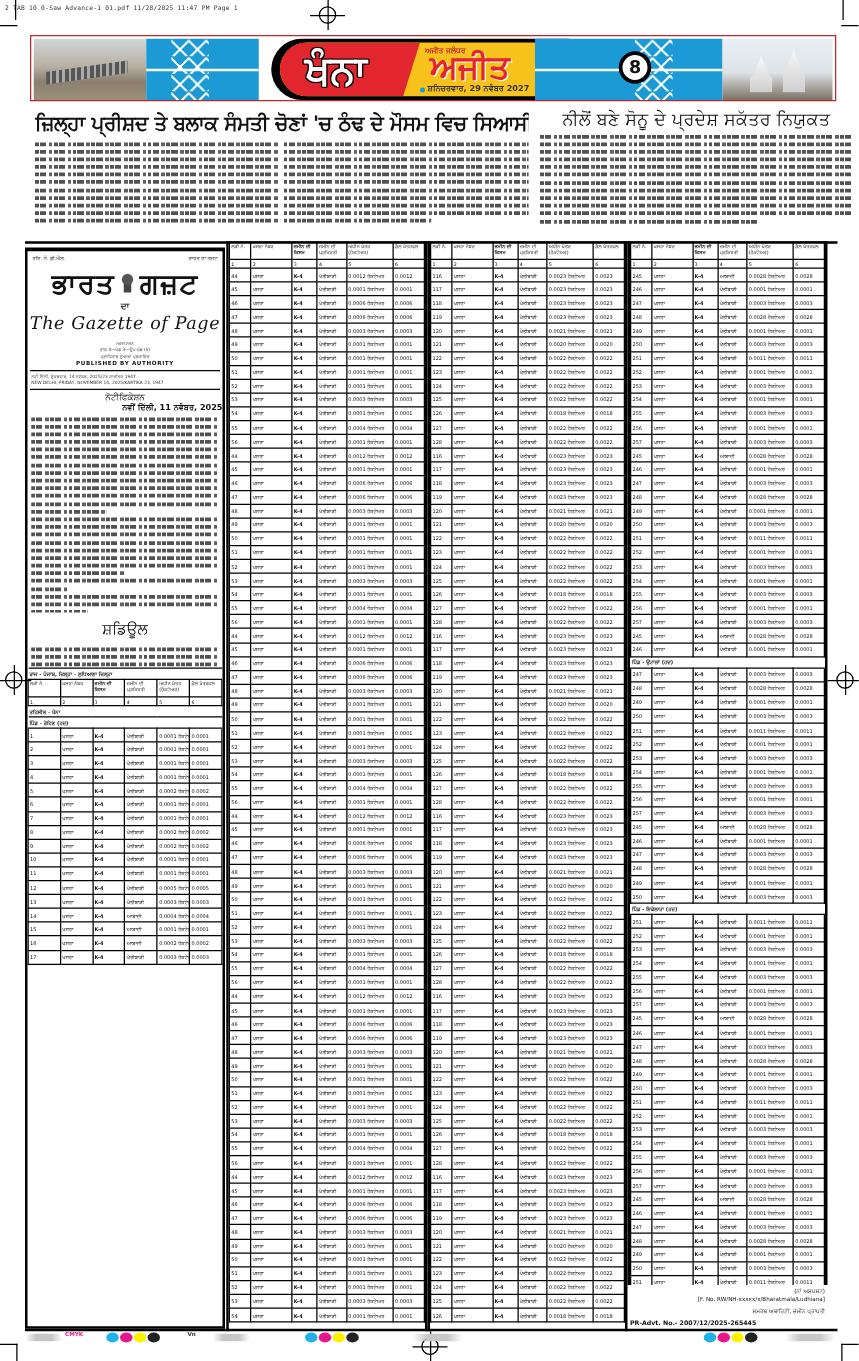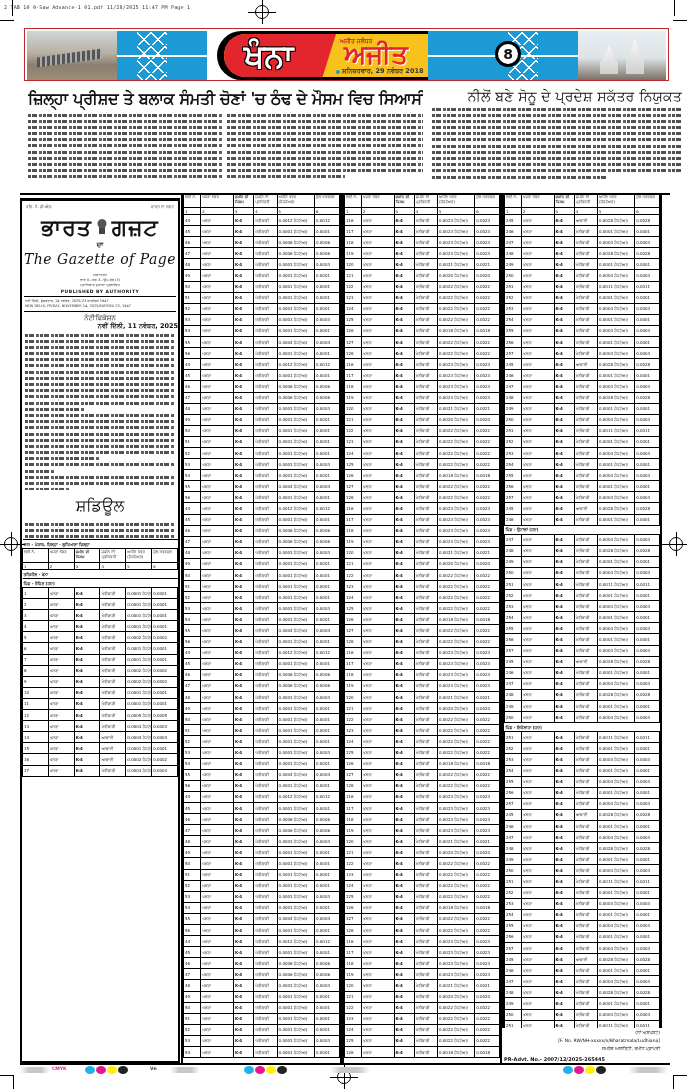--- a/index.html
+++ b/index.html
@@ -31,40 +31,40 @@
   .pill-red { position:absolute; left:0; top:0; bottom:0; width:112px; background:#e3262d; clip-path: polygon(0 0,100% 0,88% 100%,0 100%); }
   .pill-khanna { position:absolute; left:20px; top:2px; font-size:32px; font-weight:bold; color:#fff; font-family:"DejaVu Serif", serif; text-shadow: 1px 1px 0 #000, -1px -1px 0 #000, 1px -1px 0 #000, -1px 1px 0 #000; line-height:40px; }
   .pill-small { position:absolute; left:116px; top:3px; font-size:6px; color:#c0272d; font-weight:bold; }
   .pill-ajit { position:absolute; left:120px; top:4px; font-size:26px; font-weight:bold; color:#e3262d; line-height:32px; text-shadow: 1px 1px 0 #fff; }
   .pill-date { position:absolute; left:118px; bottom:2px; font-size:6.5px; color:#333; font-weight:bold; }
   .pill-dot { position:absolute; left:112px; bottom:3px; width:4px; height:4px; border-radius:50%; background:#1b9ad6; }
   .page-num { position:absolute; left:470px; top:12px; width:26px; height:26px; border-radius:50%; background:#fff; border:3px solid #000; text-align:center; font-weight:bold; font-size:14px; line-height:20px; }
 
   
   .headline-main { position:absolute; left:28px; top:88px; width:395px; font-size:16px; font-weight:bold; letter-spacing:-0.3px; line-height:22px; white-space:nowrap; overflow:hidden; font-family:"DejaVu Sans", sans-serif; }
-  .headline-right { position:absolute; left:432px; top:86px; width:250px; font-size:14px; line-height:20px; white-space:nowrap; font-weight:normal; text-align:right; letter-spacing:0.2px; }
+  .headline-right { position:absolute; left:432px; top:86px; width:250px; font-size:14px; line-height:20px; white-space:nowrap; font-weight:normal; text-align:center; letter-spacing:0.2px; }
   .body-text { position:absolute; font-size:4.3px; line-height:6.2px; color:#222; text-align:justify; overflow:hidden; }
   .body-text .ln { display:block; height:6.2px; background: repeating-linear-gradient(90deg,#333 0 3px,transparent 3px 4px,#333 4px 9px,transparent 9px 11px,#444 11px 14px,transparent 14px 15px); background-size: 100% 3px; background-repeat: no-repeat; background-position: 0 1.5px; opacity:0.85; }
 
   
   .gazette { position:absolute; left:20px; top:198px; width:160px; height:865px; border:2px solid #000; border-top:3px solid #000; overflow:hidden; }
   .gz-top { display:flex; justify-content:space-between; padding:3px 4px 0; font-size:4px; color:#333; }
   .gz-title { display:flex; align-items:center; justify-content:center; gap:3px; margin-top:6px; font-size:22px; font-weight:bold; color:#111; letter-spacing:1px; }
   .emblem { width:14px; height:22px; background: radial-gradient(circle at 50% 30%, #555 0 4px, transparent 5px), linear-gradient(#444,#444) center 65%/6px 8px no-repeat; }
   .gz-da { text-align:center; font-size:7px; font-weight:bold; margin-top:1px; }
   .gz-eng { text-align:center; font-family:"DejaVu Serif", serif; font-size:14px; font-style:italic; margin-top:2px; letter-spacing:0.5px; }
   .gz-small { text-align:center; font-size:3.5px; color:#333; line-height:5px; }
   .gz-auth { text-align:center; font-size:4.5px; font-weight:bold; letter-spacing:0.5px; margin-top:1px; }
   .gz-rule { border-top:1px solid #000; margin:2px 2px; }
   .gz-meta { font-size:3.5px; padding:0 3px; line-height:5px; color:#333; }
   .gz-ministry { text-align:center; font-size:9px; margin-top:6px; letter-spacing:0.5px; }
   .gz-notif { text-align:center; font-size:7px; margin-top:2px; }
   .gz-date { text-align:right; font-size:6.5px; font-weight:bold; }
   .gz-body { padding:2px 3px; }
-  .gz-sched { text-align:center; font-size:16px; margin:6px 0 4px; }
+  .gz-sched { text-align:center; font-size:12px; margin:6px 0 4px; }
 
   
   .tbl { border-collapse:collapse; width:100%; table-layout:fixed; }
   .tbl td { border:1px solid #000; font-size:4px; height:11.1px; padding:0 1px; white-space:nowrap; overflow:hidden; color:#111; vertical-align:middle; }
   .tbl tr.hdr td { height:14px; font-size:3.8px; line-height:5px; white-space:normal; vertical-align:top; }
   .tbl tr.colnum td { height:7px; font-size:3.8px; }
   .tbl tr.sect td { border-left:none; border-right:none; font-size:4.2px; font-weight:bold; height:9px; }
   .tbl td.c1 { width:11%; }
   .tbl td.c2 { width:21%; }
   .tbl td.c3 { width:13%; font-weight:bold; }
@@ -109,21 +109,21 @@
     <div class="diamonds" style="left:20px;"></div>
     <div class="white-line" style="left:0;width:90px;"></div>
   </div>
   <div class="pill">
     <div class="pill-inner">
       <div class="pill-red"></div>
       <div class="pill-khanna">ਖੰਨਾ</div>
       <div class="pill-small">ਅਜੀਤ ਜਲੰਧਰ</div>
       <div class="pill-ajit">ਅਜੀਤ</div>
       <div class="pill-dot"></div>
-      <div class="pill-date">ਸ਼ਨਿਚਰਵਾਰ, 29 ਨਵੰਬਰ 2018</div>
+      <div class="pill-date">ਸ਼ਨਿਚਰਵਾਰ, 29 ਨਵੰਬਰ 2027</div>
     </div>
   </div>
   <div class="mh-band right">
     <div class="white-line" style="left:0;width:150px;"></div>
     <div class="diamonds" style="left:80px;"></div>
   </div>
   <div class="page-num">8</div>
   <div class="mh-photo-right">
     <div class="temple" style="left:22px;"></div>
     <div class="temple" style="left:48px;height:36px;"></div>

